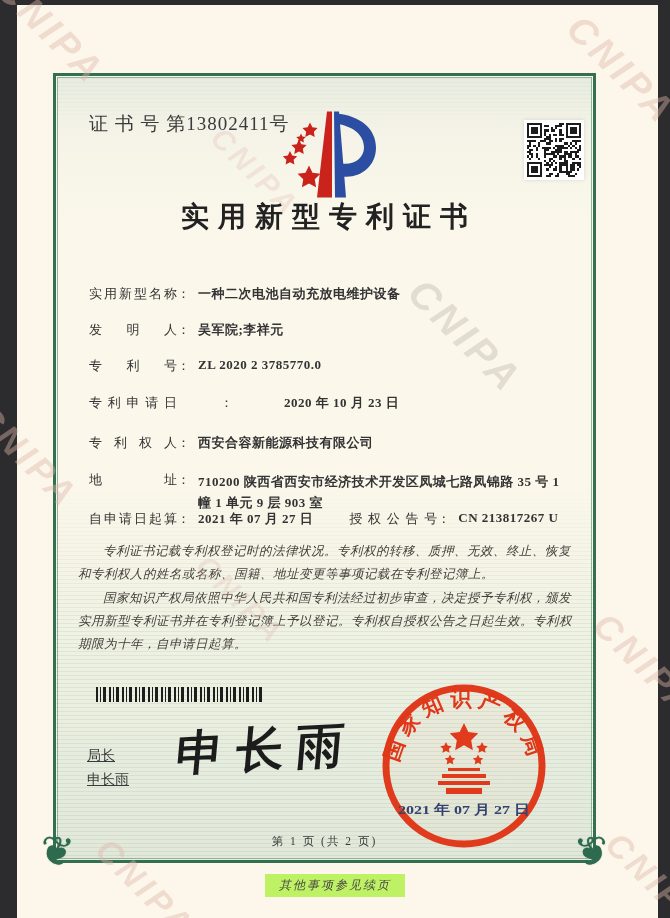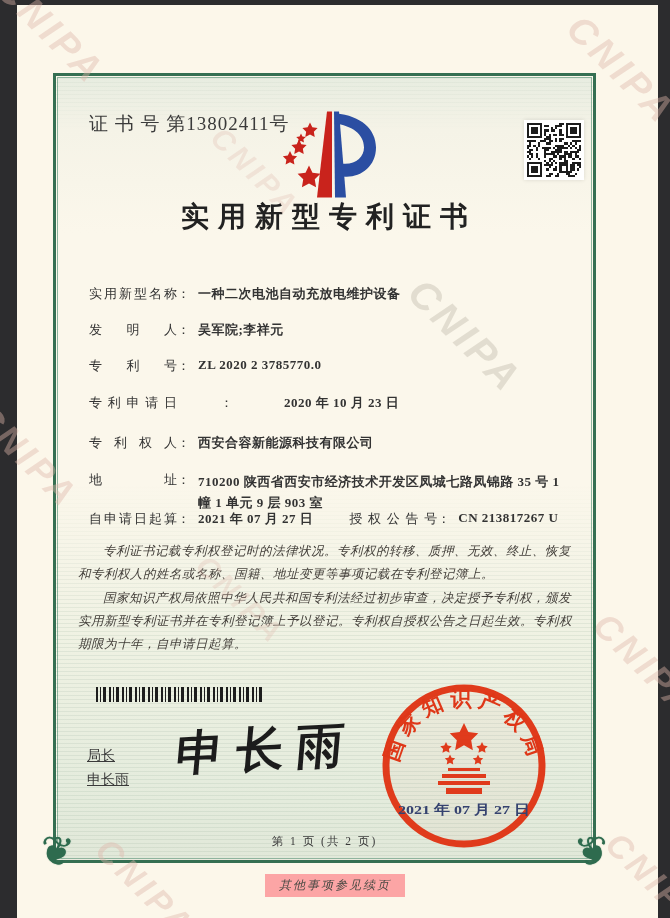--- a/index.html
+++ b/index.html
@@ -78,21 +78,21 @@
     position:absolute;left:120px;top:640px;width:240px;
     font-size:48px;color:#1c1c1c;letter-spacing:12px;
     transform:rotate(-3deg) skewX(-8deg);font-weight:bold;
   }
   .seal{position:absolute;left:322px;top:604px;width:172px;height:172px;opacity:.95;}
   .pagefoot{position:absolute;left:0;right:0;top:758px;text-align:center;font-size:11.5px;color:#3a3a3a;letter-spacing:2px;}
   .contnote{
     position:absolute;left:0;right:0;top:874px;text-align:center;z-index:4;
   }
   .contnote span{
-    display:inline-block;background:#fca5a5;padding:3px 14px;font-size:12px;
+    display:inline-block;background:#bef264;padding:3px 14px;font-size:12px;
     color:#4a4a44;font-style:italic;letter-spacing:2px;
   }
   .hiddefs{position:absolute;width:0;height:0;overflow:hidden;}
 </style>
 </head>
 <body>
 
 <svg class="hiddefs" aria-hidden="true">
   <defs>
     <polygon id="st" points="0,-10 2.9,-4 9.5,-3.1 4.8,1.5 5.9,8.1 0,4.9 -5.9,8.1 -4.8,1.5 -9.5,-3.1 -2.9,-4"></polygon>

